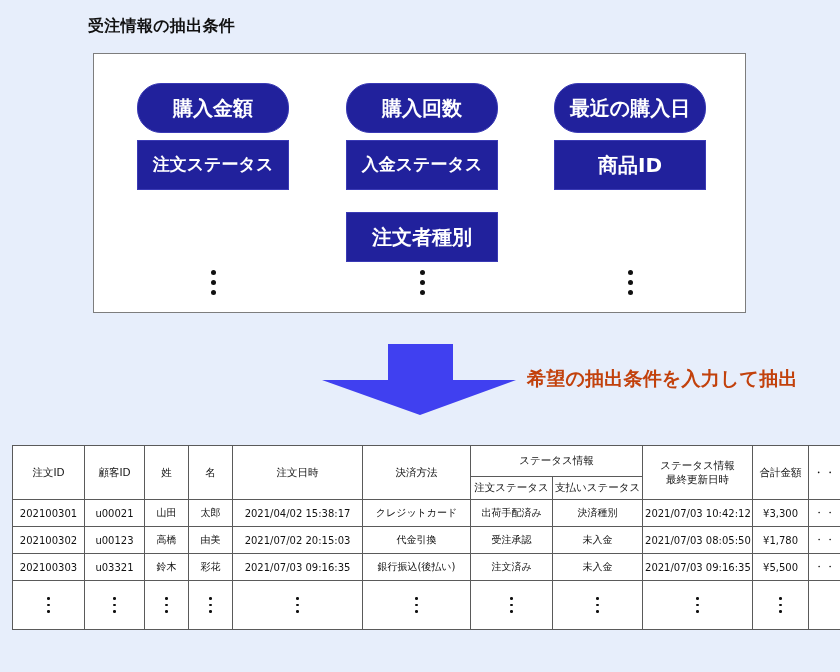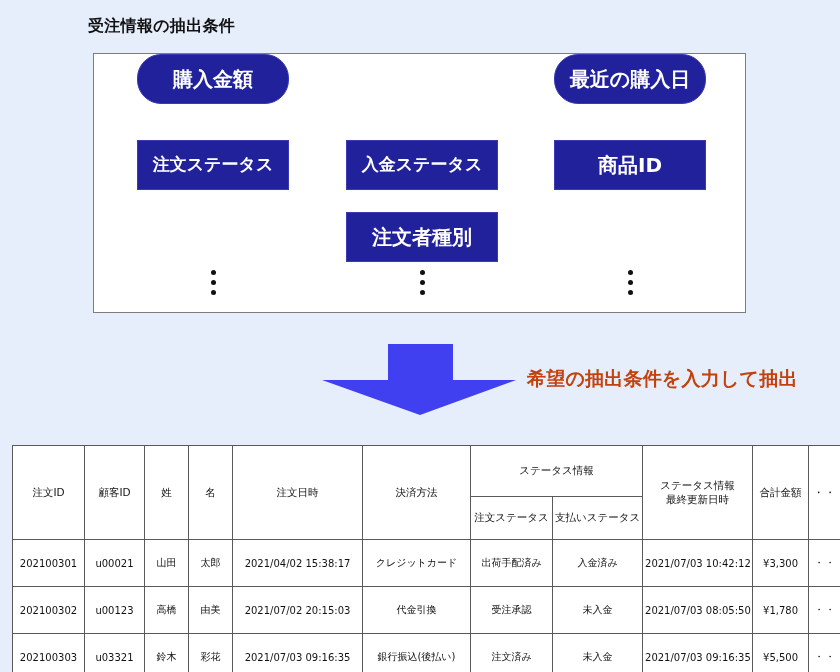--- a/index.html
+++ b/index.html
@@ -60,21 +60,21 @@
     line-height: 1.05;
     white-space: nowrap;
   }
   .cond-box.size-lg { font-size: 20px; }
   .cond-box.size-md { font-size: 17px; }
 
   
   .col-1 { left: 43px; }
   .col-2 { left: 252px; }
   .col-3 { left: 460px; }
-  .row-1 { top: 0; border-radius: 24px; }
+  .row-1 { top: 29px; border-radius: 24px; }
   .row-2 { top: 86px; }
   .row-3 { top: 158px; }
 
   .vdots {
     position: absolute;
     top: 216px;
     width: 152px;
     display: flex;
     flex-direction: column;
     align-items: center;
@@ -120,21 +120,21 @@
     width: 820px;
     background: #ffffff;
     font-size: 10px;
     color: #111111;
   }
   table.result-table th,
   table.result-table td {
     border: 1px solid #5a5a5a;
     text-align: center;
     vertical-align: middle;
-    padding: 10px 2px;
+    padding: 0 2px;
     font-weight: normal;
     white-space: nowrap;
     overflow: hidden;
   }
   table.result-table thead th {
     height: 52px;
     font-size: 10.5px;
   }
   table.result-table thead th.sub {
     height: 22px;
@@ -168,20 +168,21 @@
 </style>
 </head>
 <body>
 
 <div id="section-title">受注情報の抽出条件</div>
 
 <div id="conditions-panel">
   <div class="cond-grid">
 
     <div class="cond-box size-lg col-1 row-1">購入金額</div>
+    <div class="cond-box size-lg col-2 row-1">購入回数</div>
     <div class="cond-box size-lg col-3 row-1">最近の購入日</div>
 
     <div class="cond-box size-md col-1 row-2">注文ステータス</div>
     <div class="cond-box size-md col-2 row-2">入金ステータス</div>
     <div class="cond-box size-lg col-3 row-2">商品ID</div>
 
     <div class="cond-box size-lg col-2 row-3">注文者種別</div>
 
     <div class="vdots col-1">
       <i></i>
@@ -247,21 +248,21 @@
     <tbody>
 
       <tr>
         <td>202100301</td>
         <td>u00021</td>
         <td>山田</td>
         <td>太郎</td>
         <td>2021/04/02 15:38:17</td>
         <td>クレジットカード</td>
         <td>出荷手配済み</td>
-        <td>入金済み</td>
+        <td>決済種別</td>
         <td>2021/07/03 10:42:12</td>
         <td>¥3,300</td>
         <td class="dots-cell">・・・</td>
       </tr>
 
       <tr>
         <td>202100302</td>
         <td>u00123</td>
         <td>高橋</td>
         <td>由美</td>

